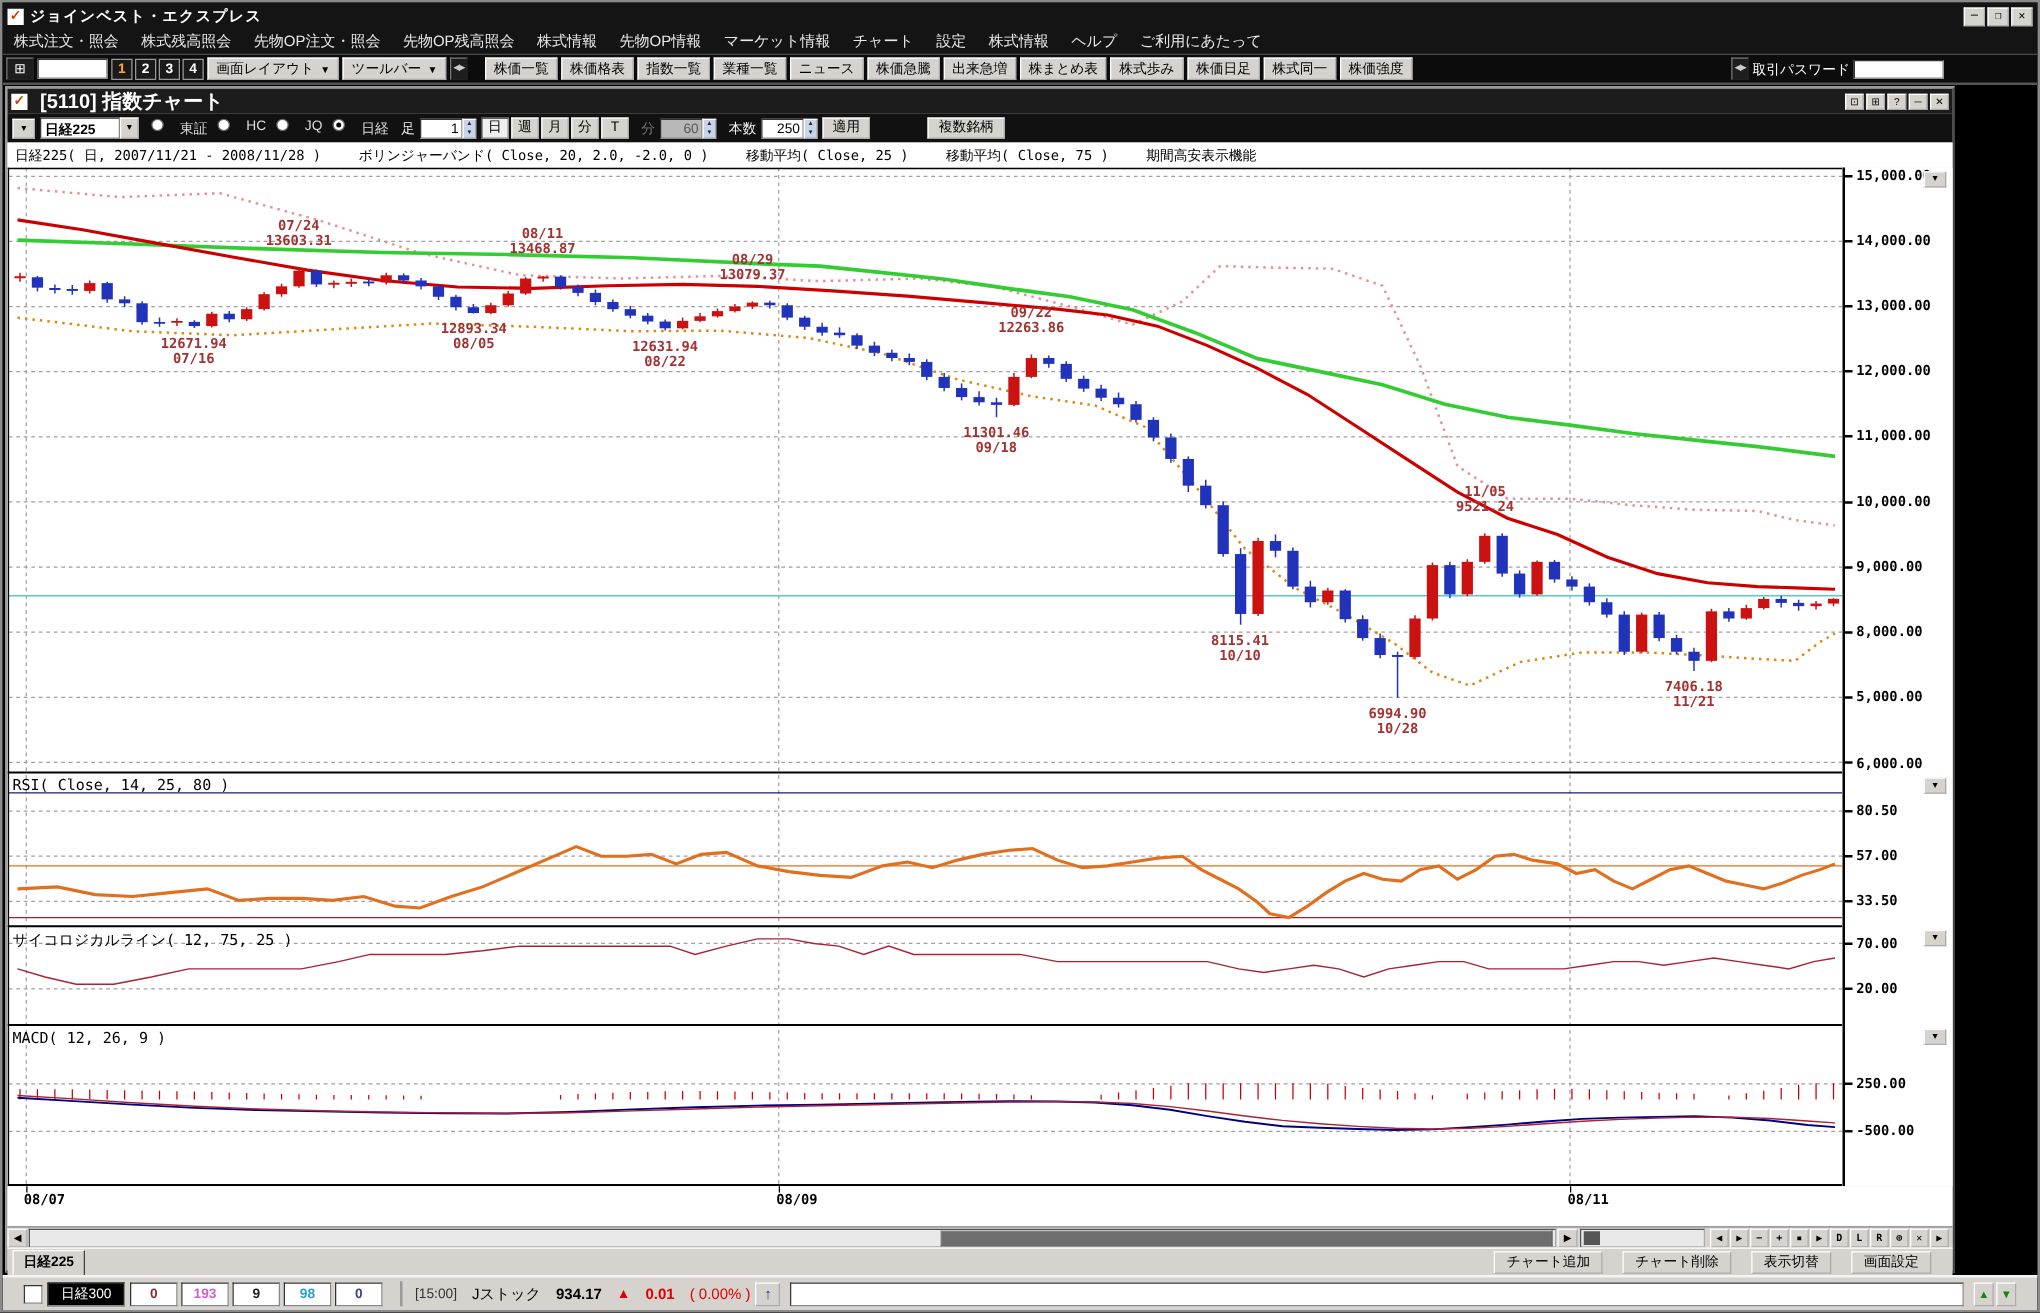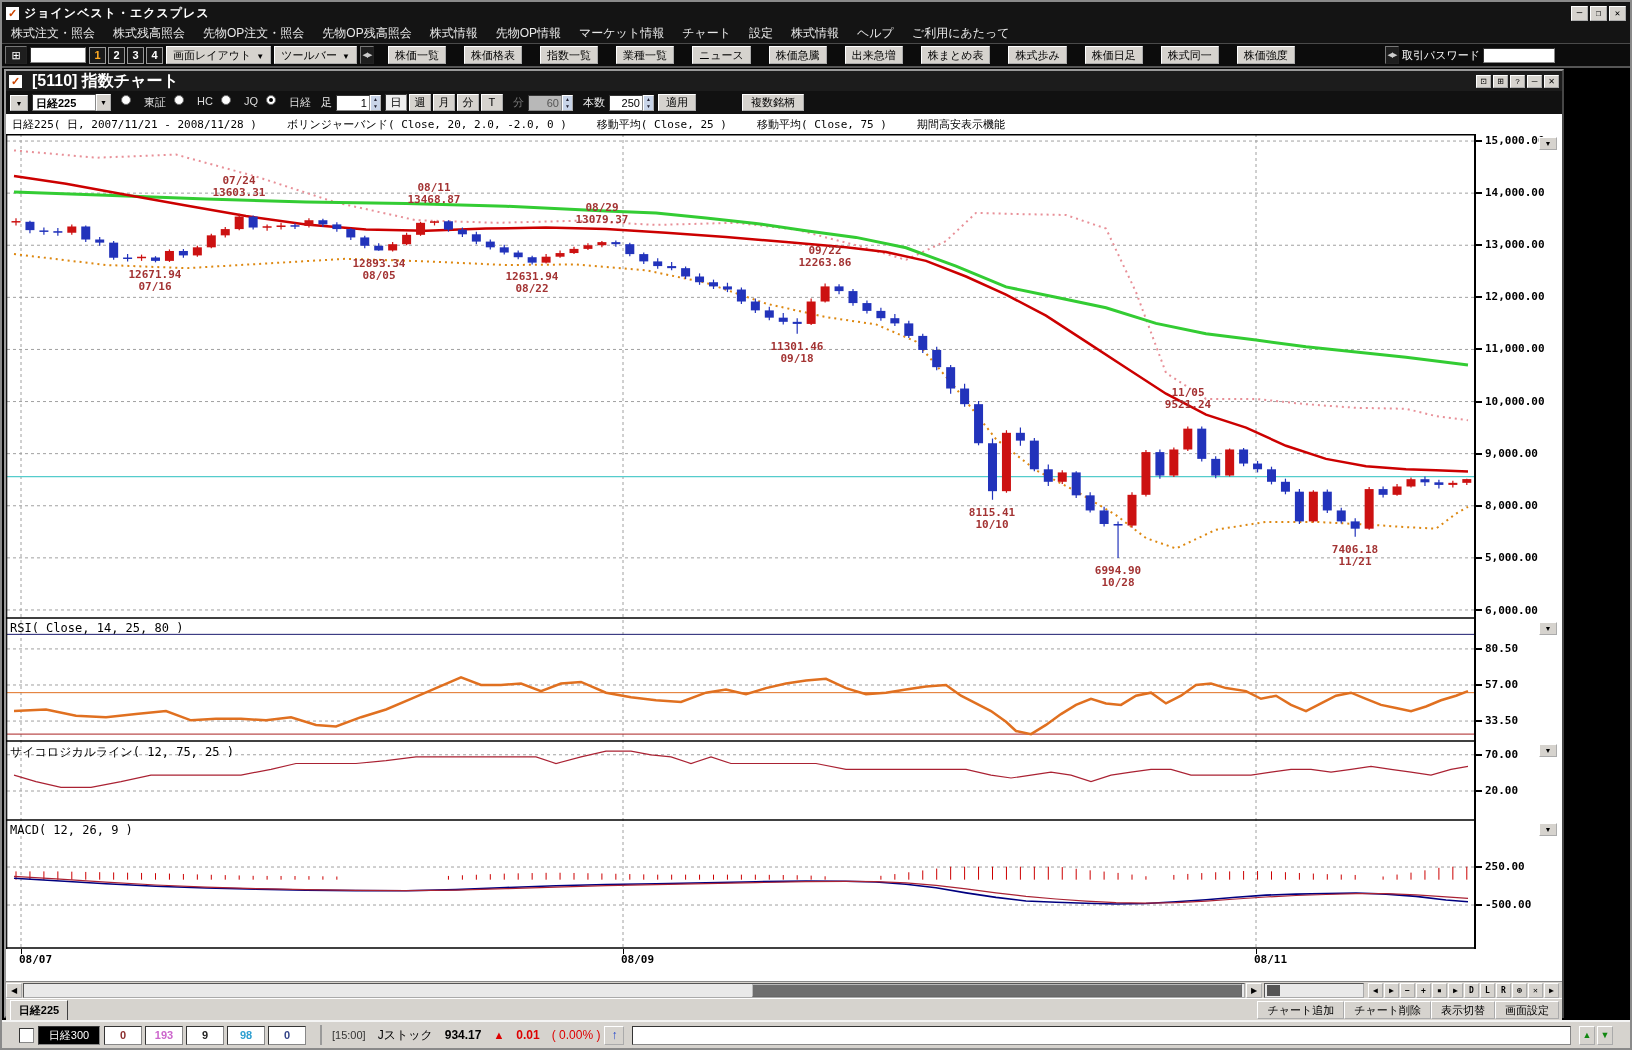--- a/index.html
+++ b/index.html
@@ -76,21 +76,21 @@
   .sc-btn { position:absolute; top:1px; width:16px; height:15px; background:#d6d3ce; border:1px outset #fff; font-size:8px; text-align:center; line-height:13px; }
   .sc-track { position:absolute; left:17px; top:1px; width:1222px; height:15px; background:#e9e9e9; border:1px inset #aaa; }
   .sc-thumb { position:absolute; left:728px; top:0; width:490px; height:13px; background:#6e6e6e; border:1px outset #bbb; }
   .sc-minitrack { position:absolute; left:1258px; top:1px; width:100px; height:15px; background:#e9e9e9; border:1px inset #aaa; }
   .sc-minithumb { position:absolute; left:2px; top:1px; width:13px; height:11px; background:#555; }
   .sc-tools { position:absolute; left:1362px; top:1px; display:flex; gap:1px; }
   .sc-tool { width:15px; height:15px; background:#d6d3ce; border:1px outset #fff; font-size:8px; font-weight:bold; text-align:center; line-height:13px; font-family:"DejaVu Sans Mono",monospace; }
 
   .cw-tabs { position:relative; height:22px; background:#d6d3ce; border-top:1px solid #fff; }
   .tab { position:absolute; left:4px; top:1px; width:58px; height:20px; background:#d6d3ce; border:1px solid #fff; border-right:1px solid #404040; border-bottom:none; font-size:11px; font-weight:bold; text-align:center; line-height:19px; }
-  .tab-btns { position:absolute; right:3px; top:2px; display:flex; gap:0; }
+  .tab-btns { position:absolute; right:17px; top:2px; display:flex; gap:16px; }
   .tab-btn { height:18px; background:#d6d3ce; border:1px outset #fff; font-size:11px; padding:0 9px; line-height:16px; }
 
   
   .statusbar { position:absolute; left:0; right:0; bottom:0; height:28px; background:#d6d3ce; border-top:2px solid #f4f4f4; display:flex; align-items:center; padding:0 17px; gap:4px; }
   .sb-check { width:15px; height:15px; background:#fff; border:1px inset #888; }
   .sb-name { width:62px; height:19px; background:#000; color:#fff; border:1px inset #888; font-size:11px; text-align:center; line-height:17px; }
   .sb-cell { width:38px; height:19px; background:#fff; border:1px inset #888; font-size:11px; font-weight:bold; text-align:center; line-height:17px; }
   .sb-quote { display:flex; align-items:center; gap:12px; margin-left:10px; border-left:2px solid #9a9a9a; padding-left:10px; height:20px; }
   .sb-time { font-size:11px; color:#333; }
   .sb-stock { font-size:12px; color:#000; }
@@ -137,21 +137,21 @@
     <input class="tb-input" value="" style="">
     <span id="numbtns" style="display:flex;gap:2px;">
         <div class="numbtn hot">1</div>
         <div class="numbtn">2</div>
         <div class="numbtn">3</div>
         <div class="numbtn">4</div>
       </span>
     <div class="graybtn"><span>画面レイアウト</span><span class="drop">▼</span></div>
     <div class="graybtn"><span>ツールバー</span><span class="drop">▼</span></div>
     <div class="tb-sep">◀▶</div>
-    <span id="tbbtns" style="display:flex;gap:18px;padding-left:11px;">
+    <span id="tbbtns" style="display:flex;gap:3px;padding-left:11px;">
         <div class="graybtn">株価一覧</div>
         <div class="graybtn">株価格表</div>
         <div class="graybtn">指数一覧</div>
         <div class="graybtn">業種一覧</div>
         <div class="graybtn">ニュース</div>
         <div class="graybtn">株価急騰</div>
         <div class="graybtn">出来急増</div>
         <div class="graybtn">株まとめ表</div>
         <div class="graybtn">株式歩み</div>
         <div class="graybtn">株価日足</div>

